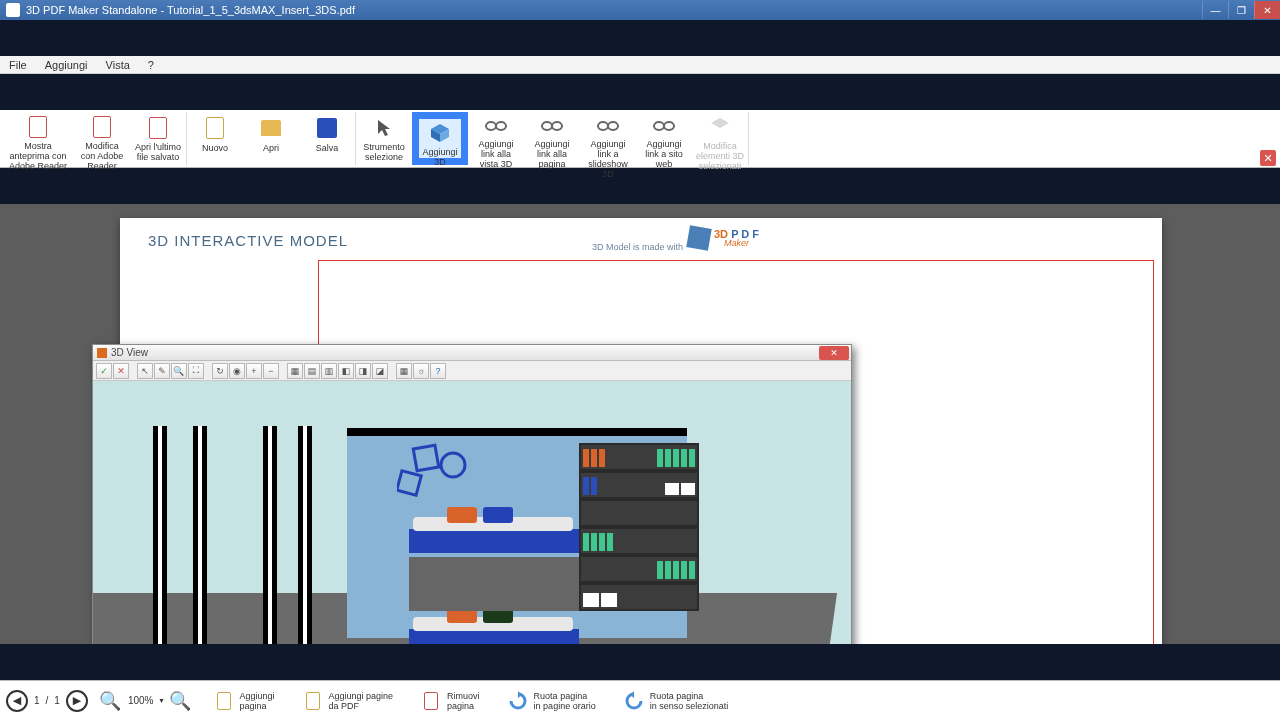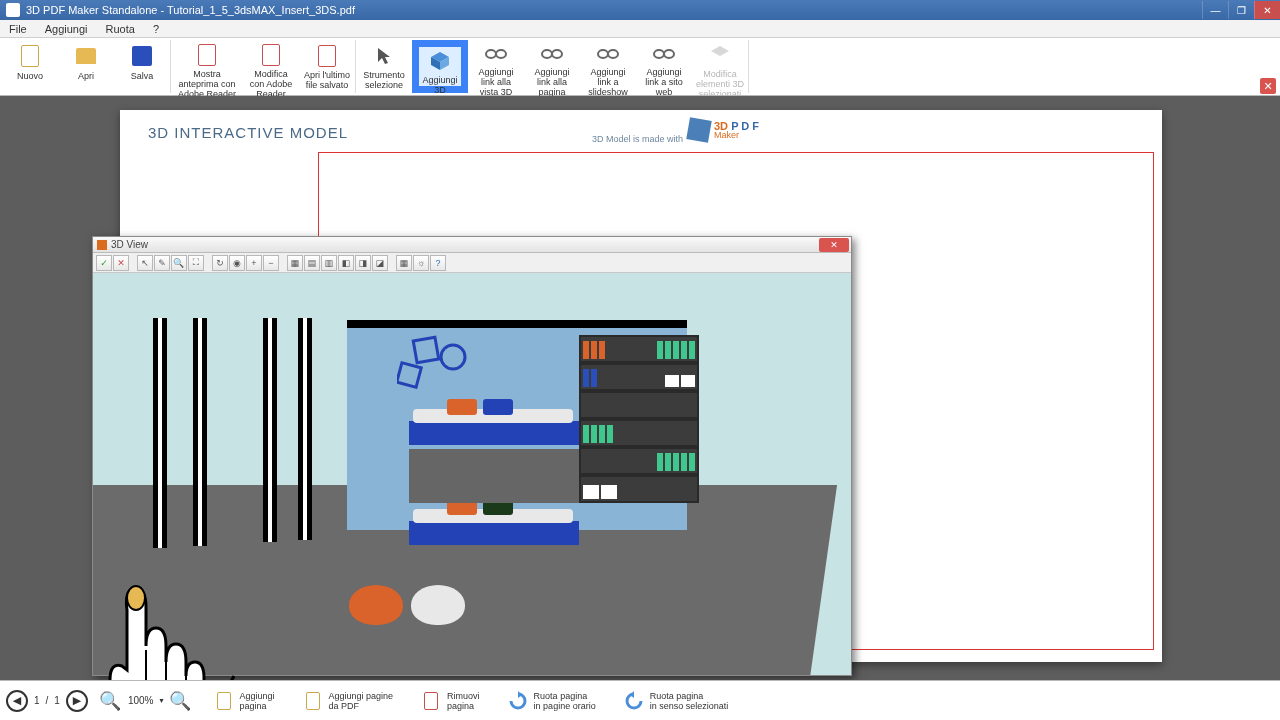--- a/index.html
+++ b/index.html
@@ -1,17 +1,17 @@
 <!DOCTYPE html>
 <html><head>
 <meta charset="utf-8">
 <style>
 * { margin: 0; padding: 0; box-sizing: border-box; font-family: "Segoe UI", Tahoma, sans-serif; }
 html, body { width: 1280px; height: 720px; overflow: hidden; background: #000; }
-.app { width: 1280px; height: 720px; display: flex; flex-direction: column; background: #0f172a; }
+.app { width: 1280px; height: 720px; display: flex; flex-direction: column; background: #0f172a; gap: 36px; }
 
 
 .titlebar { height: 20px; background: linear-gradient(#4a7ab8, #3968a6); display: flex; align-items: center; color: #fff; font-size: 11px; padding-left: 6px; }
 .titlebar .win-controls { margin-left: auto; display: flex; }
 .titlebar .win-btn { width: 26px; height: 18px; display: flex; align-items: center; justify-content: center; font-size: 10px; color: #fff; border-left: 1px solid rgba(255,255,255,.2); }
 .titlebar .win-btn.close-btn { background: #c94f4f; }
 .titlebar .app-icon { width: 14px; height: 14px; background: #fff; margin-right: 6px; display:inline-block; border-radius:2px; }
 
 
 .menubar { height: 18px; background: #f3f3f3; border-bottom: 1px solid #cfcfcf; display: flex; font-size: 11px; color: #333; align-items:center; }
@@ -32,21 +32,21 @@
 
 
 .workspace { flex: 1; background: #5d5d5d; position: relative; overflow:hidden; }
 .page { position: absolute; left: 120px; top: 14px; width: 1042px; height: 552px; background: #fff; box-shadow: 0 3px 8px rgba(0,0,0,.4); }
 .page-header { position:absolute; left:28px; top:14px; font-size:15px; color:#4a6a88; letter-spacing:1px; }
 .page-sub { position:absolute; left:472px; top:24px; font-size:9px; color:#6e889f; }
 .logo-3dpdf { position:absolute; left:568px; top:6px; width:72px; height:28px; display:flex; align-items:center; }
 .logo-3dpdf .cube { width:22px; height:22px; background:#4a7fb8; transform:rotate(10deg); }
 .logo-3dpdf .txt { margin-left:4px; }
 .logo-3dpdf .txt .l1 { font-size:11px; font-weight:bold; color:#3968a6; line-height:10px; }
-.logo-3dpdf .txt .l2 { font-size:9px; color:#da6b1e; line-height:9px; }
+.logo-3dpdf .txt .l2 { font-size:9px; font-style:italic; color:#da6b1e; line-height:9px;text-align:center; }
 
 .drop-area { position:absolute; left:198px; top:42px; width:836px; height:498px; border:1px solid #d33; }
 
 
 .subwin { position:absolute; left:92px; top:140px; width:760px; height:440px; background:#f4f4f4; border:1px solid #8a8a8a; box-shadow:3px 3px 8px rgba(0,0,0,.5);text-align:right; }
 .subwin-title { height:16px; background:linear-gradient(#fafafa,#e3e3e3); display:flex; align-items:center; font-size:10px; color:#444; padding-left:4px; border-bottom:1px solid #bbb; }
 .subwin-title .sw-cube { width:10px; height:10px; background:#da6b1e; margin-right:4px; }
 .subwin-title .sw-close { margin-left:auto; width:30px; height:14px; margin-top:1px; margin-right:2px; background:#d9534f; color:#fff; font-size:9px; display:flex; align-items:center; justify-content:center; border-radius:2px; }
 .subwin-toolbar { height:20px; background:#f0f0f0; border-bottom:1px solid #c8c8c8; display:flex; align-items:center; padding:0 3px; gap:1px; }
 .subwin-toolbar .tb { width:16px; height:16px; border:1px solid #b8b8b8; background:linear-gradient(#fff,#e8e8e8); display:flex; align-items:center; justify-content:center; font-size:9px; color:#555; }
@@ -100,66 +100,66 @@
     <div class="win-controls">
       <div class="win-btn">—</div>
       <div class="win-btn">❐</div>
       <div class="win-btn close-btn">✕</div>
     </div>
   </div>
 
   <div class="menubar">
     <div class="menu-item">File</div>
     <div class="menu-item">Aggiungi</div>
-    <div class="menu-item">Ruota</div>
+    <div class="menu-item">Vista</div>
     <div class="menu-item">?</div>
   </div>
 
   <div class="ribbon">
     <div class="ribbon-close">✕</div>
 
     <div class="group">
+      <div class="tool wide">
+        <span class="icon">
+            <span class="sq" style="width:18px;height:22px;background:#fff;border:1px solid #c94f4f"></span>
+          </span>
+        <span class="label">Mostra anteprima con Adobe Reader</span>
+      </div>
+      <div class="tool">
+        <span class="icon">
+            <span class="sq" style="width:18px;height:22px;background:#fff;border:1px solid #c94f4f"></span>
+          </span>
+        <span class="label">Modifica con Adobe Reader</span>
+      </div>
+      <div class="tool">
+        <span class="icon">
+            <span class="sq" style="width:18px;height:22px;background:#fff;border:1px solid #c94f4f"></span>
+          </span>
+        <span class="label">Apri l'ultimo file salvato</span>
+      </div>
+    </div>
+
+    <div class="group">
       <div class="tool">
         <span class="icon">
             <span class="sq" style="width:18px;height:22px;background:#fff;border:1px solid #caa94a"></span>
           </span>
         <span class="label">Nuovo</span>
       </div>
       <div class="tool">
         <span class="icon">
             <span class="sq" style="width:20px;height:16px;background:#e6b954;border-radius:2px 2px 0 0"></span>
           </span>
         <span class="label">Apri</span>
       </div>
       <div class="tool">
         <span class="icon">
             <span class="sq" style="width:20px;height:20px;background:#2a4fbb"></span>
           </span>
         <span class="label">Salva</span>
-      </div>
-    </div>
-
-    <div class="group">
-      <div class="tool wide">
-        <span class="icon">
-            <span class="sq" style="width:18px;height:22px;background:#fff;border:1px solid #c94f4f"></span>
-          </span>
-        <span class="label">Mostra anteprima con Adobe Reader</span>
-      </div>
-      <div class="tool">
-        <span class="icon">
-            <span class="sq" style="width:18px;height:22px;background:#fff;border:1px solid #c94f4f"></span>
-          </span>
-        <span class="label">Modifica con Adobe Reader</span>
-      </div>
-      <div class="tool">
-        <span class="icon">
-            <span class="sq" style="width:18px;height:22px;background:#fff;border:1px solid #c94f4f"></span>
-          </span>
-        <span class="label">Apri l'ultimo file salvato</span>
       </div>
     </div>
 
     <div class="group">
       <div class="tool">
         <span class="icon">
             <svg width="18" height="20">
               <path d="M3 2 L3 16 L7 12 L10 18 L13 17 L10 11 L15 11 Z" fill="#555"></path>
             </svg>
           </span>

